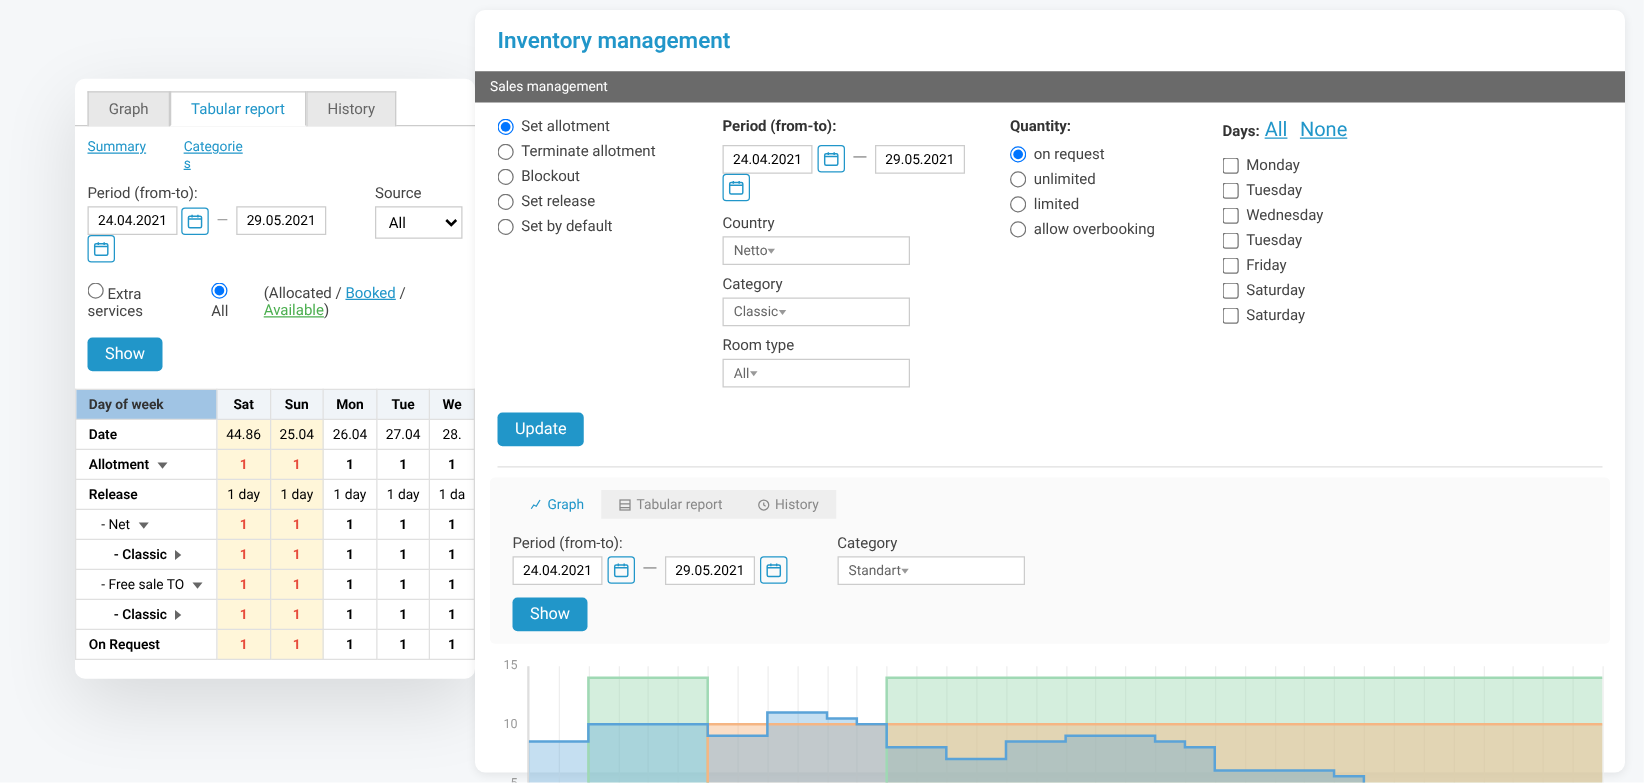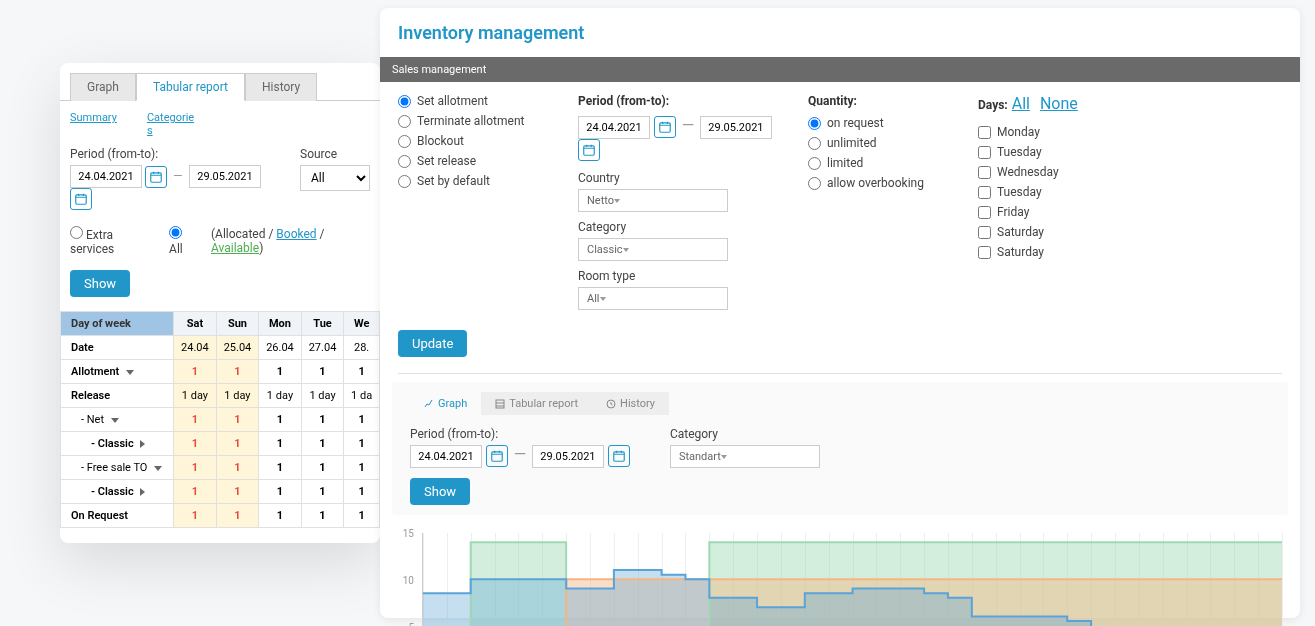--- a/index.html
+++ b/index.html
@@ -111,21 +111,21 @@
           <th>Sat</th>
           <th>Sun</th>
           <th>Mon</th>
           <th>Tue</th>
           <th>We</th>
         </tr>
       </thead>
     <tbody id="tbody">
         <tr>
           <td class="row-label">Date </td>
-          <td class=" hl" style="">24.04</td>
+          <td class=" hl" style="">44.86</td>
           <td class=" hl" style="">25.04</td>
           <td class="" style="">26.04</td>
           <td class="" style="">27.04</td>
           <td class="" style="">28.</td>
         </tr>
         <tr>
           <td class="row-label">Allotment <span class="tri"></span></td>
           <td class=" hl" style="font-weight:700;color:#e74c3c;">1</td>
           <td class=" hl" style="font-weight:700;color:#e74c3c;">1</td>
           <td class="" style="font-weight:700;">1</td>

